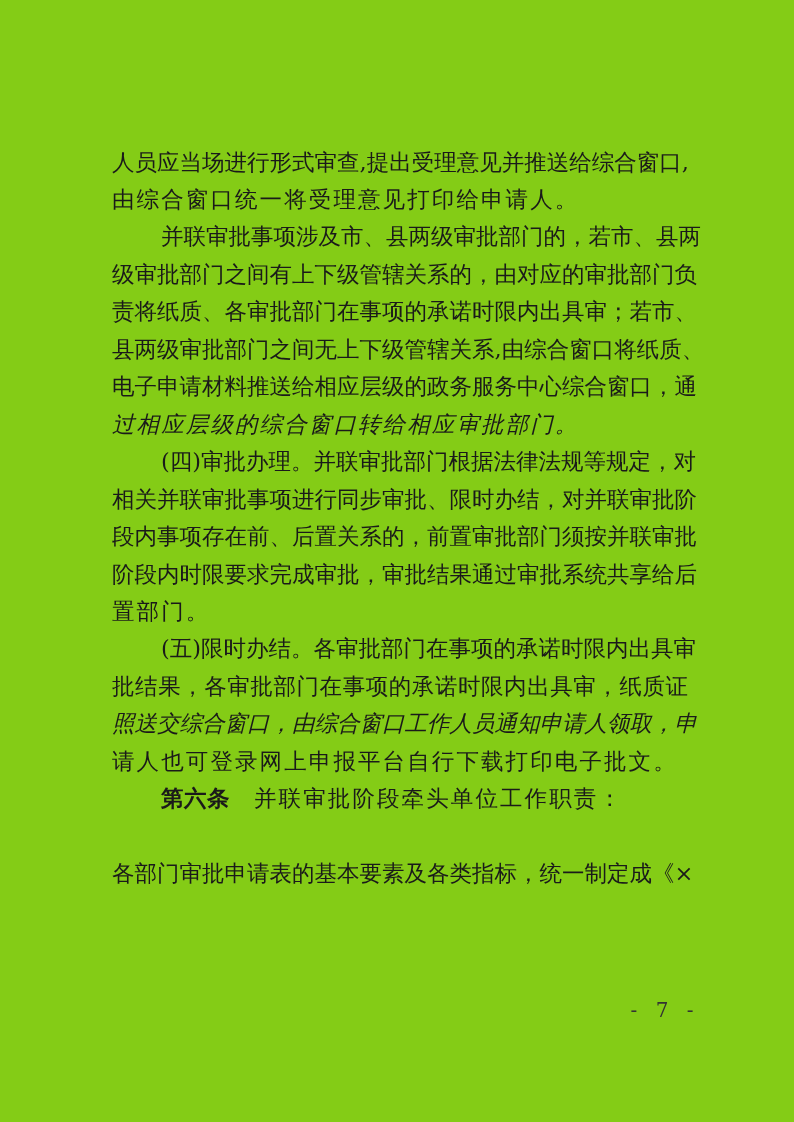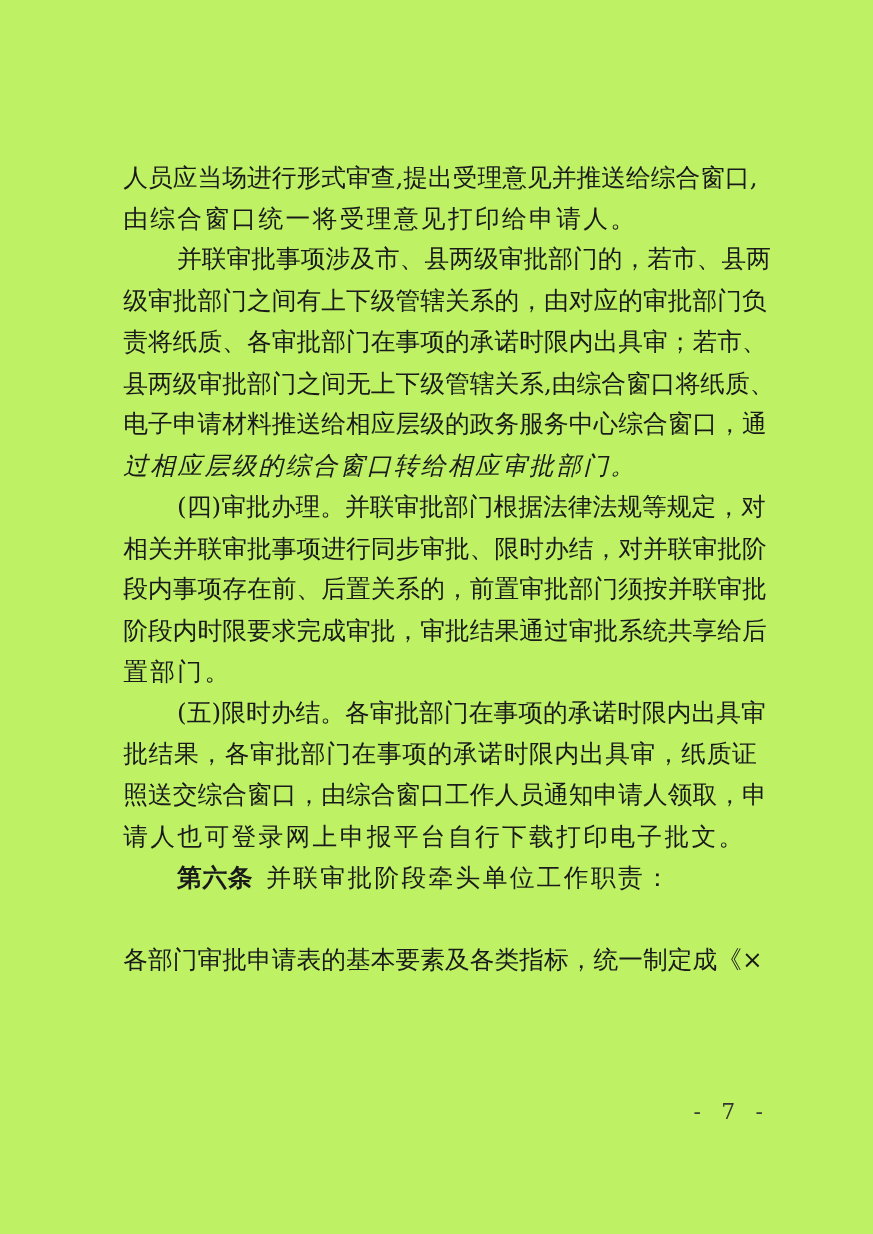--- a/index.html
+++ b/index.html
@@ -13,21 +13,21 @@
       position: relative;
       overflow: hidden;
       font-family: "DejaVu Serif", "Liberation Serif", serif;
       color: #1a1a1a;
     }
     .page {
       position: absolute;
       left: 0; top: 0;
       width: 794px;
       height: 1122px;
-      background: #bef264;
+      background: #84cc16;
     }
     .line {
       position: absolute;
       left: 112px;
       width: 576px;
       height: 30px;
       font-size: 22.5px;
       line-height: 30px;
       white-space: nowrap;
       text-align: justify;
@@ -39,21 +39,21 @@
       letter-spacing: 2.1px;
     }
     .line.indent {
       left: 161px;
       width: 527px;
     }
     .heading-label {
       font-family: "DejaVu Sans", "Liberation Sans", sans-serif;
       font-weight: bold;
       letter-spacing: 0.5px;
-      margin-right: 12px;
+      margin-right: 24px;
     }
     .sub-label {
       letter-spacing: 0;
     }
     .page-number {
       position: absolute;
       left: 630px;
       top: 996px;
       width: 70px;
       font-size: 20px;
@@ -84,21 +84,21 @@
   </div>
   <div class="line" style="top:484px;">相关并联审批事项进行同步审批、限时办结，对并联审批阶</div>
   <div class="line" style="top:521px;">段内事项存在前、后置关系的，前置审批部门须按并联审批</div>
   <div class="line" style="top:559px;">阶段内时限要求完成审批，审批结果通过审批系统共享给后</div>
   <div class="line last" style="top:596px;">置部门。</div>
 
   <div class="line indent" style="top:633px;">
     <span class="sub-label">(五)</span><span>限时办结。各审批部门在事项的承诺时限内出具审</span>
   </div>
   <div class="line" style="top:671px;">批结果，各审批部门在事项的承诺时限内出具审，纸质证</div>
-  <div class="line" style="top:708px;">照送交综合窗口，由综合窗口工作人员通知申请人领取，申</div>
+  <div class="line" style="top:708px;font-style:italic;">照送交综合窗口，由综合窗口工作人员通知申请人领取，申</div>
   <div class="line last" style="top:746px;">请人也可登录网上申报平台自行下载打印电子批文。</div>
 
   <div class="line indent last" style="top:783px;">
     <span class="heading-label">第六条</span><span>并联审批阶段牵头单位工作职责：</span>
   </div>
 
   <div class="line" style="top:858px;">各部门审批申请表的基本要素及各类指标，统一制定成《×</div>
 
   <div class="page-number">- 7 -</div>
 

